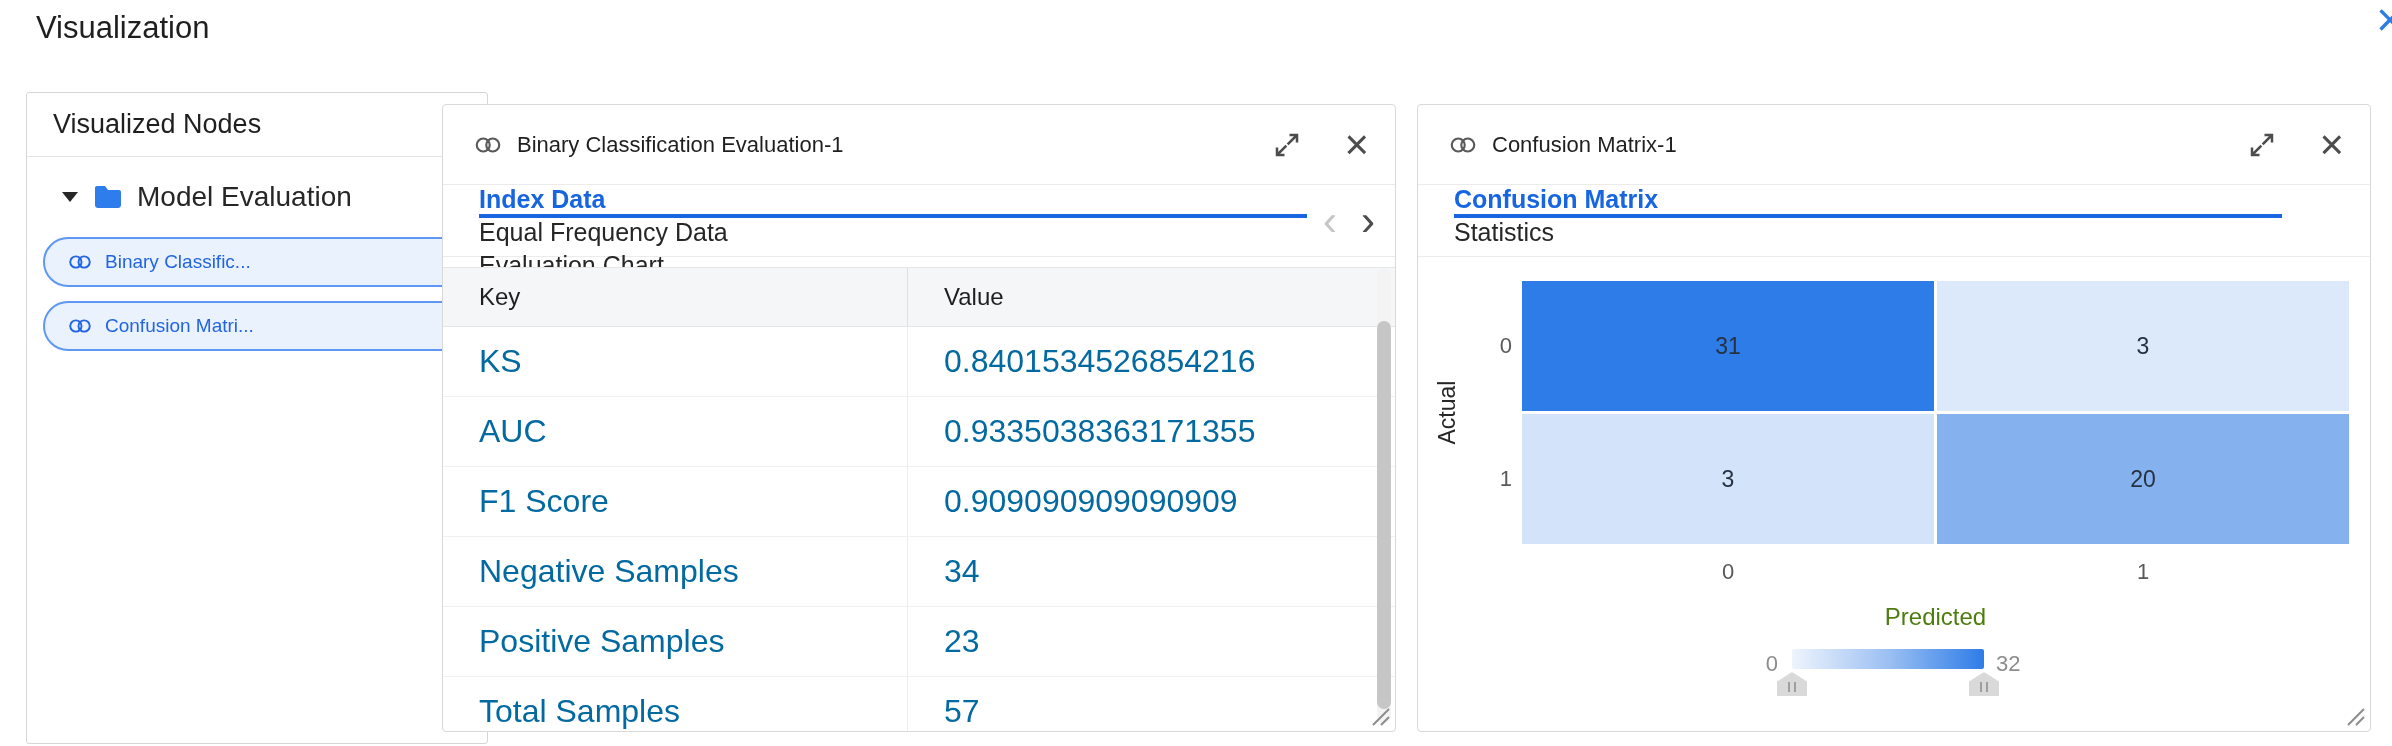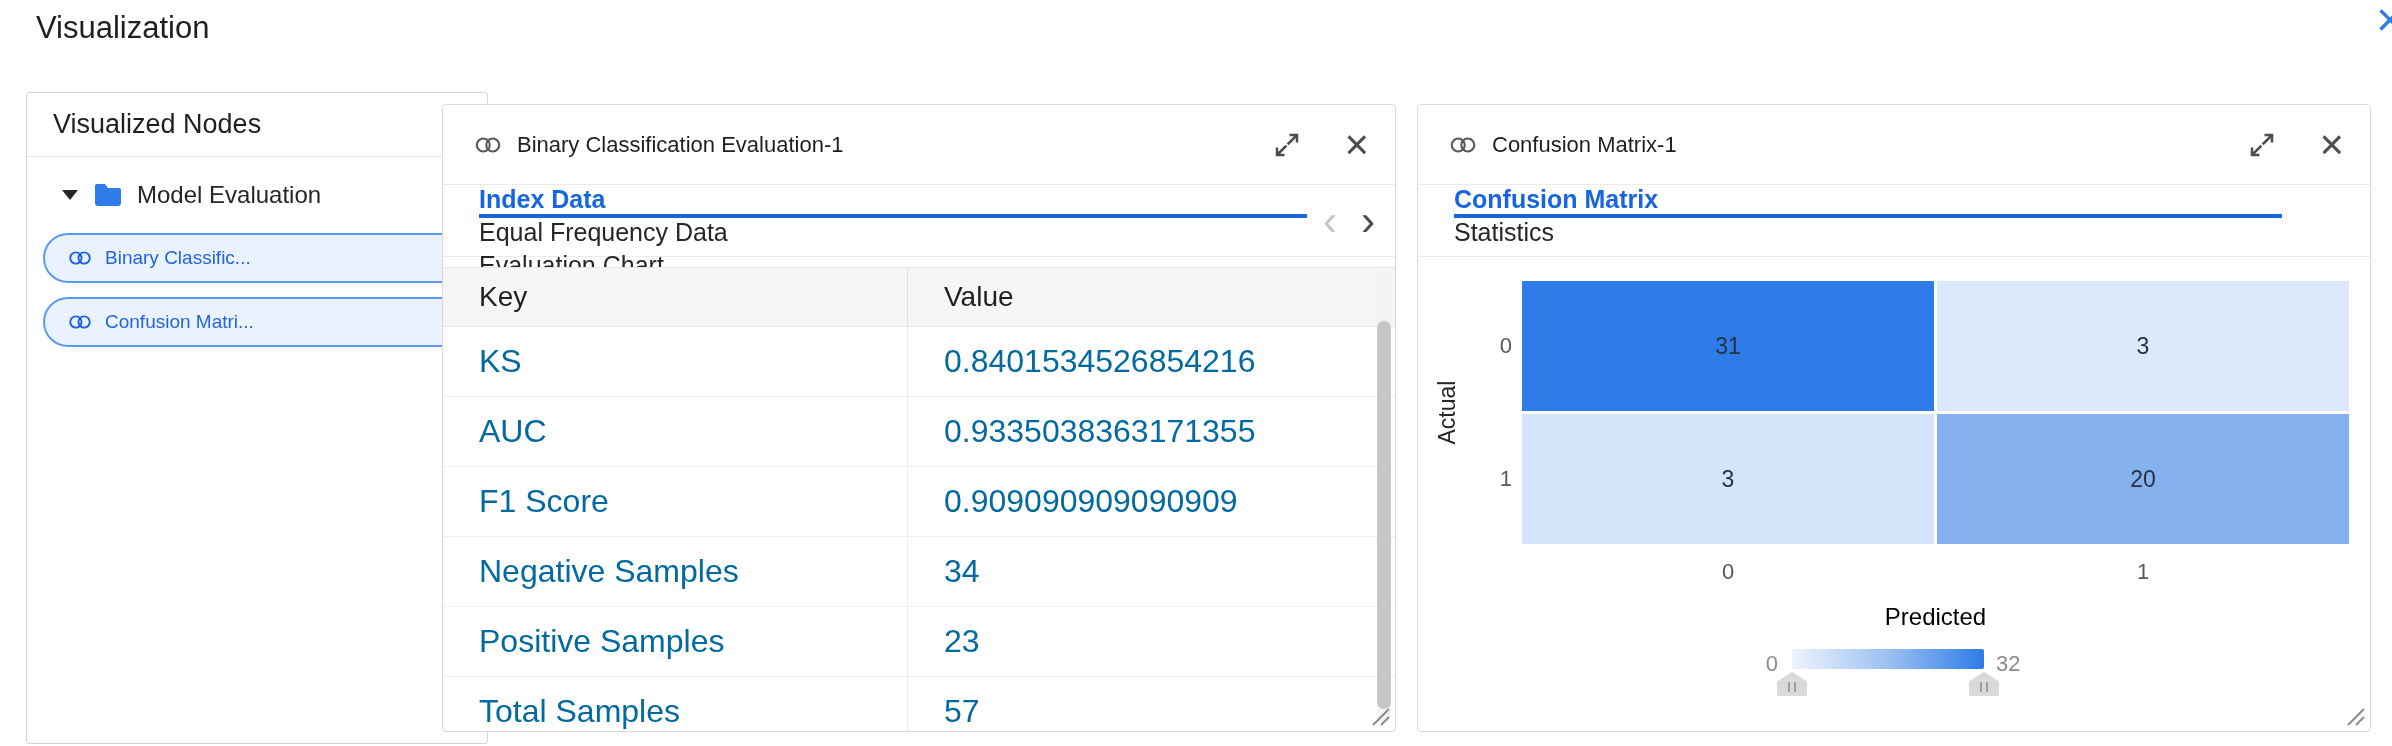--- a/index.html
+++ b/index.html
@@ -10,21 +10,21 @@
   
   .page-title { position:absolute; left:36px; top:10px; font-size:31px; color:#1f1f1f; }
   .page-close { position:absolute; right:-12px; top:-4px; font-size:48px; color:#2e7ce8; line-height:1; cursor:pointer; }
 
   
   .sidebar { position:absolute; left:26px; top:92px; width:462px; height:652px;
              border:1px solid #d6d6d6; border-radius:3px; background:#fff; }
   .sidebar-header { height:64px; display:flex; align-items:center; padding:0 26px;
                     font-size:27px; color:#1f1f1f; border-bottom:1px solid #e4e4e4; }
   .tree-row { display:flex; align-items:center; gap:14px; padding:24px 20px 12px 34px;
-              font-size:24px; cursor:pointer; }
+              font-size:28px; cursor:pointer; }
   .caret { display:flex; }
   .pill { display:flex; align-items:center; gap:12px; height:50px; margin:12px 16px 14px;
           padding:0 22px; border:2px solid #5f97f5; border-radius:26px; background:#eaf2fe;
           color:#2365e0; font-size:19px; cursor:pointer; white-space:nowrap; overflow:hidden; }
 
   
   .card { position:absolute; top:104px; width:954px; height:628px; background:#fff;
           border:1px solid #d9d9d9; border-radius:4px; overflow:hidden; }
   .card-eval { left:442px; }
   .card-matrix { left:1417px; }
@@ -43,21 +43,21 @@
   .tab-arrows { position:absolute; right:20px; top:0; height:100%; display:flex;
                 align-items:center; gap:24px; font-size:42px; line-height:1; }
   .arrow-prev { color:#c6c6c6; cursor:default; }
   .arrow-next { color:#4d4d4d; cursor:pointer; }
 
   .card-body { position:absolute; top:152px; left:0; right:0; bottom:0; }
 
   
   .tbl { margin-top:10px; }
   .thead { display:flex; height:60px; background:#f5f6f8; border-top:1px solid #e4e6e8;
-           border-bottom:1px solid #e4e6e8; font-size:28px; color:#1f1f1f; }
+           border-bottom:1px solid #e4e6e8; font-size:24px; color:#1f1f1f; }
   .cell-key { width:465px; padding-left:36px; display:flex; align-items:center; }
   .cell-val { flex:1; padding-left:36px; display:flex; align-items:center; }
   .thead .cell-key { border-right:1px solid #e0e0e0; }
   .trow { display:flex; height:70px; border-bottom:1px solid #f0f0f0; font-size:32px; color:#0369a1; }
   .trow .cell-key { border-right:1px solid #ededed; }
 
   .vscroll { position:absolute; right:4px; top:12px; bottom:8px; width:14px;
              background:#f3f3f3; border-radius:7px; }
   .vscroll-thumb { position:absolute; left:0; right:0; top:52px; height:388px;
                    background:#c6c6c6; border-radius:7px; cursor:pointer; }
@@ -71,21 +71,21 @@
   .m-cell { display:flex; align-items:center; justify-content:center; font-size:23px; color:#26323f; }
   .m-ylabel { position:absolute; left:8px; top:24px; width:44px; height:263px;
               display:flex; align-items:center; justify-content:center; }
   .m-ylabel span { transform:rotate(-90deg); font-size:23px; color:#262626; white-space:nowrap; }
   .m-ytick { position:absolute; left:58px; width:36px; height:130px; display:flex;
              align-items:center; justify-content:flex-end; font-size:22px; color:#595959; }
   .m-ytick.r0 { top:24px; } .m-ytick.r1 { top:157px; }
   .m-xtick { position:absolute; top:302px; width:412px; text-align:center; font-size:22px; color:#595959; }
   .m-xtick.c0 { left:104px; } .m-xtick.c1 { left:519px; }
   .m-xlabel { position:absolute; left:104px; top:346px; width:827px; text-align:center;
-              font-size:24px; color:#000000; }
+              font-size:24px; color:#4d7c0f; }
   .legend-min { position:absolute; left:298px; top:394px; width:62px; text-align:right;
                 font-size:22px; color:#8c8c8c; }
   .legend-max { position:absolute; left:578px; top:394px; font-size:22px; color:#8c8c8c; }
   .legend-bar { position:absolute; left:374px; top:392px; width:192px; height:20px; border-radius:2px;
                 background:linear-gradient(90deg,#eef4fd,#9cc0f2,#2e7ce8); }
   .legend-handle { position:absolute; top:415px; width:30px; height:24px; background:#d9d9d9;
                    clip-path:polygon(50% 0,100% 40%,100% 100%,0 100%,0 40%); cursor:ew-resize; }
   .legend-handle.hmin { left:359px; } .legend-handle.hmax { left:551px; }
   .legend-handle i { position:absolute; top:10px; width:2px; height:10px; background:#9e9e9e; }
   .legend-handle i.l1 { left:11px; } .legend-handle i.l2 { left:17px; }

